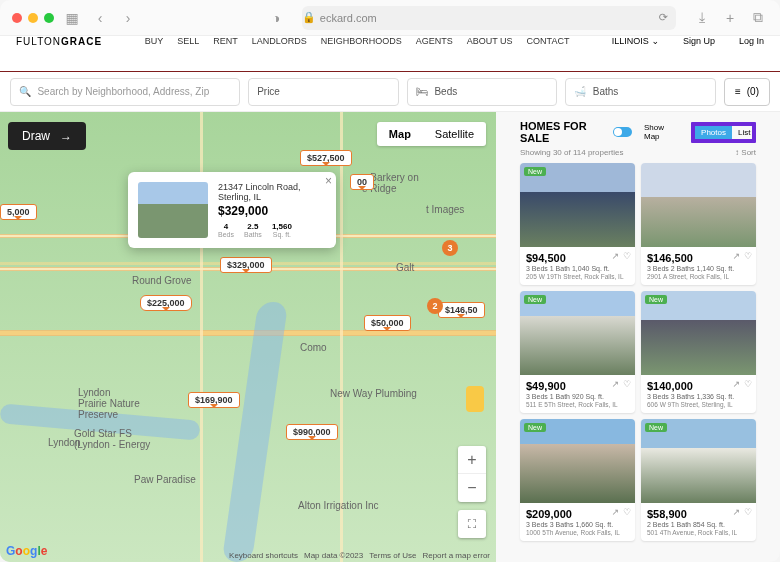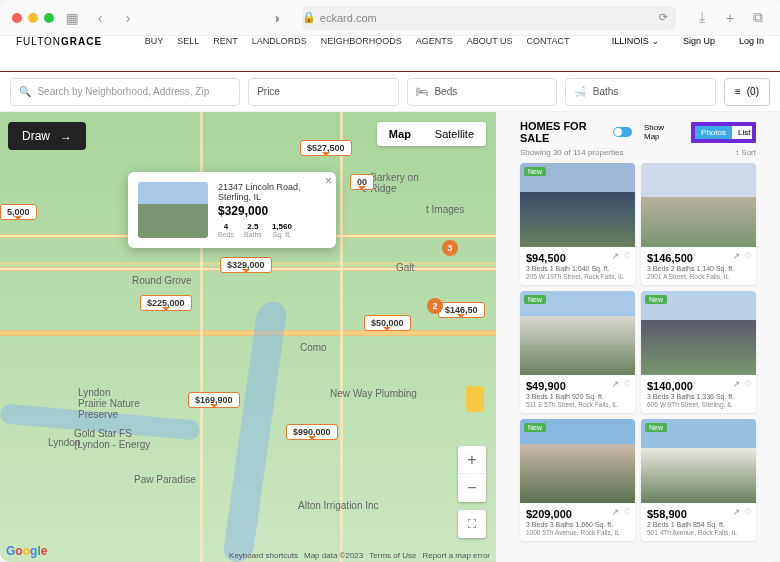--- a/index.html
+++ b/index.html
@@ -150,24 +150,24 @@
     <div class="draw-btn">
       <span>Draw</span>
       <span>→</span>
     </div>
     <div class="maptype">
       <div class="active">Map</div>
       <div>Satellite</div>
     </div>
 
     <div id="markers-host">
-        <div class="marker" style="left: 300px; top: 28px;">$527,500</div>
+        <div class="marker" style="left: 300px; top: 38px;">$527,500</div>
         <div class="marker" style="left: 0px; top: 92px;">5,000</div>
         <div class="marker" style="left: 220px; top: 145px;">$329,000</div>
-        <div class="marker" style="left: 140px; top: 183px;">$225,000</div>
+        <div class="marker" style="left: 140px; top: 183px; border-radius: 6px;">$225,000</div>
         <div class="marker" style="left: 364px; top: 203px;">$50,000</div>
         <div class="marker" style="left: 438px; top: 190px;">$146,50</div>
         <div class="marker" style="left: 188px; top: 280px;">$169,900</div>
         <div class="marker" style="left: 286px; top: 312px;">$990,000</div>
         <div class="marker" style="left: 350px; top: 62px;">00</div>
       </div>
     <div id="clusters-host">
         <div class="cluster" style="left: 442px; top: 128px;">3</div>
         <div class="cluster" style="left: 427px; top: 186px;">2</div>
       </div>

